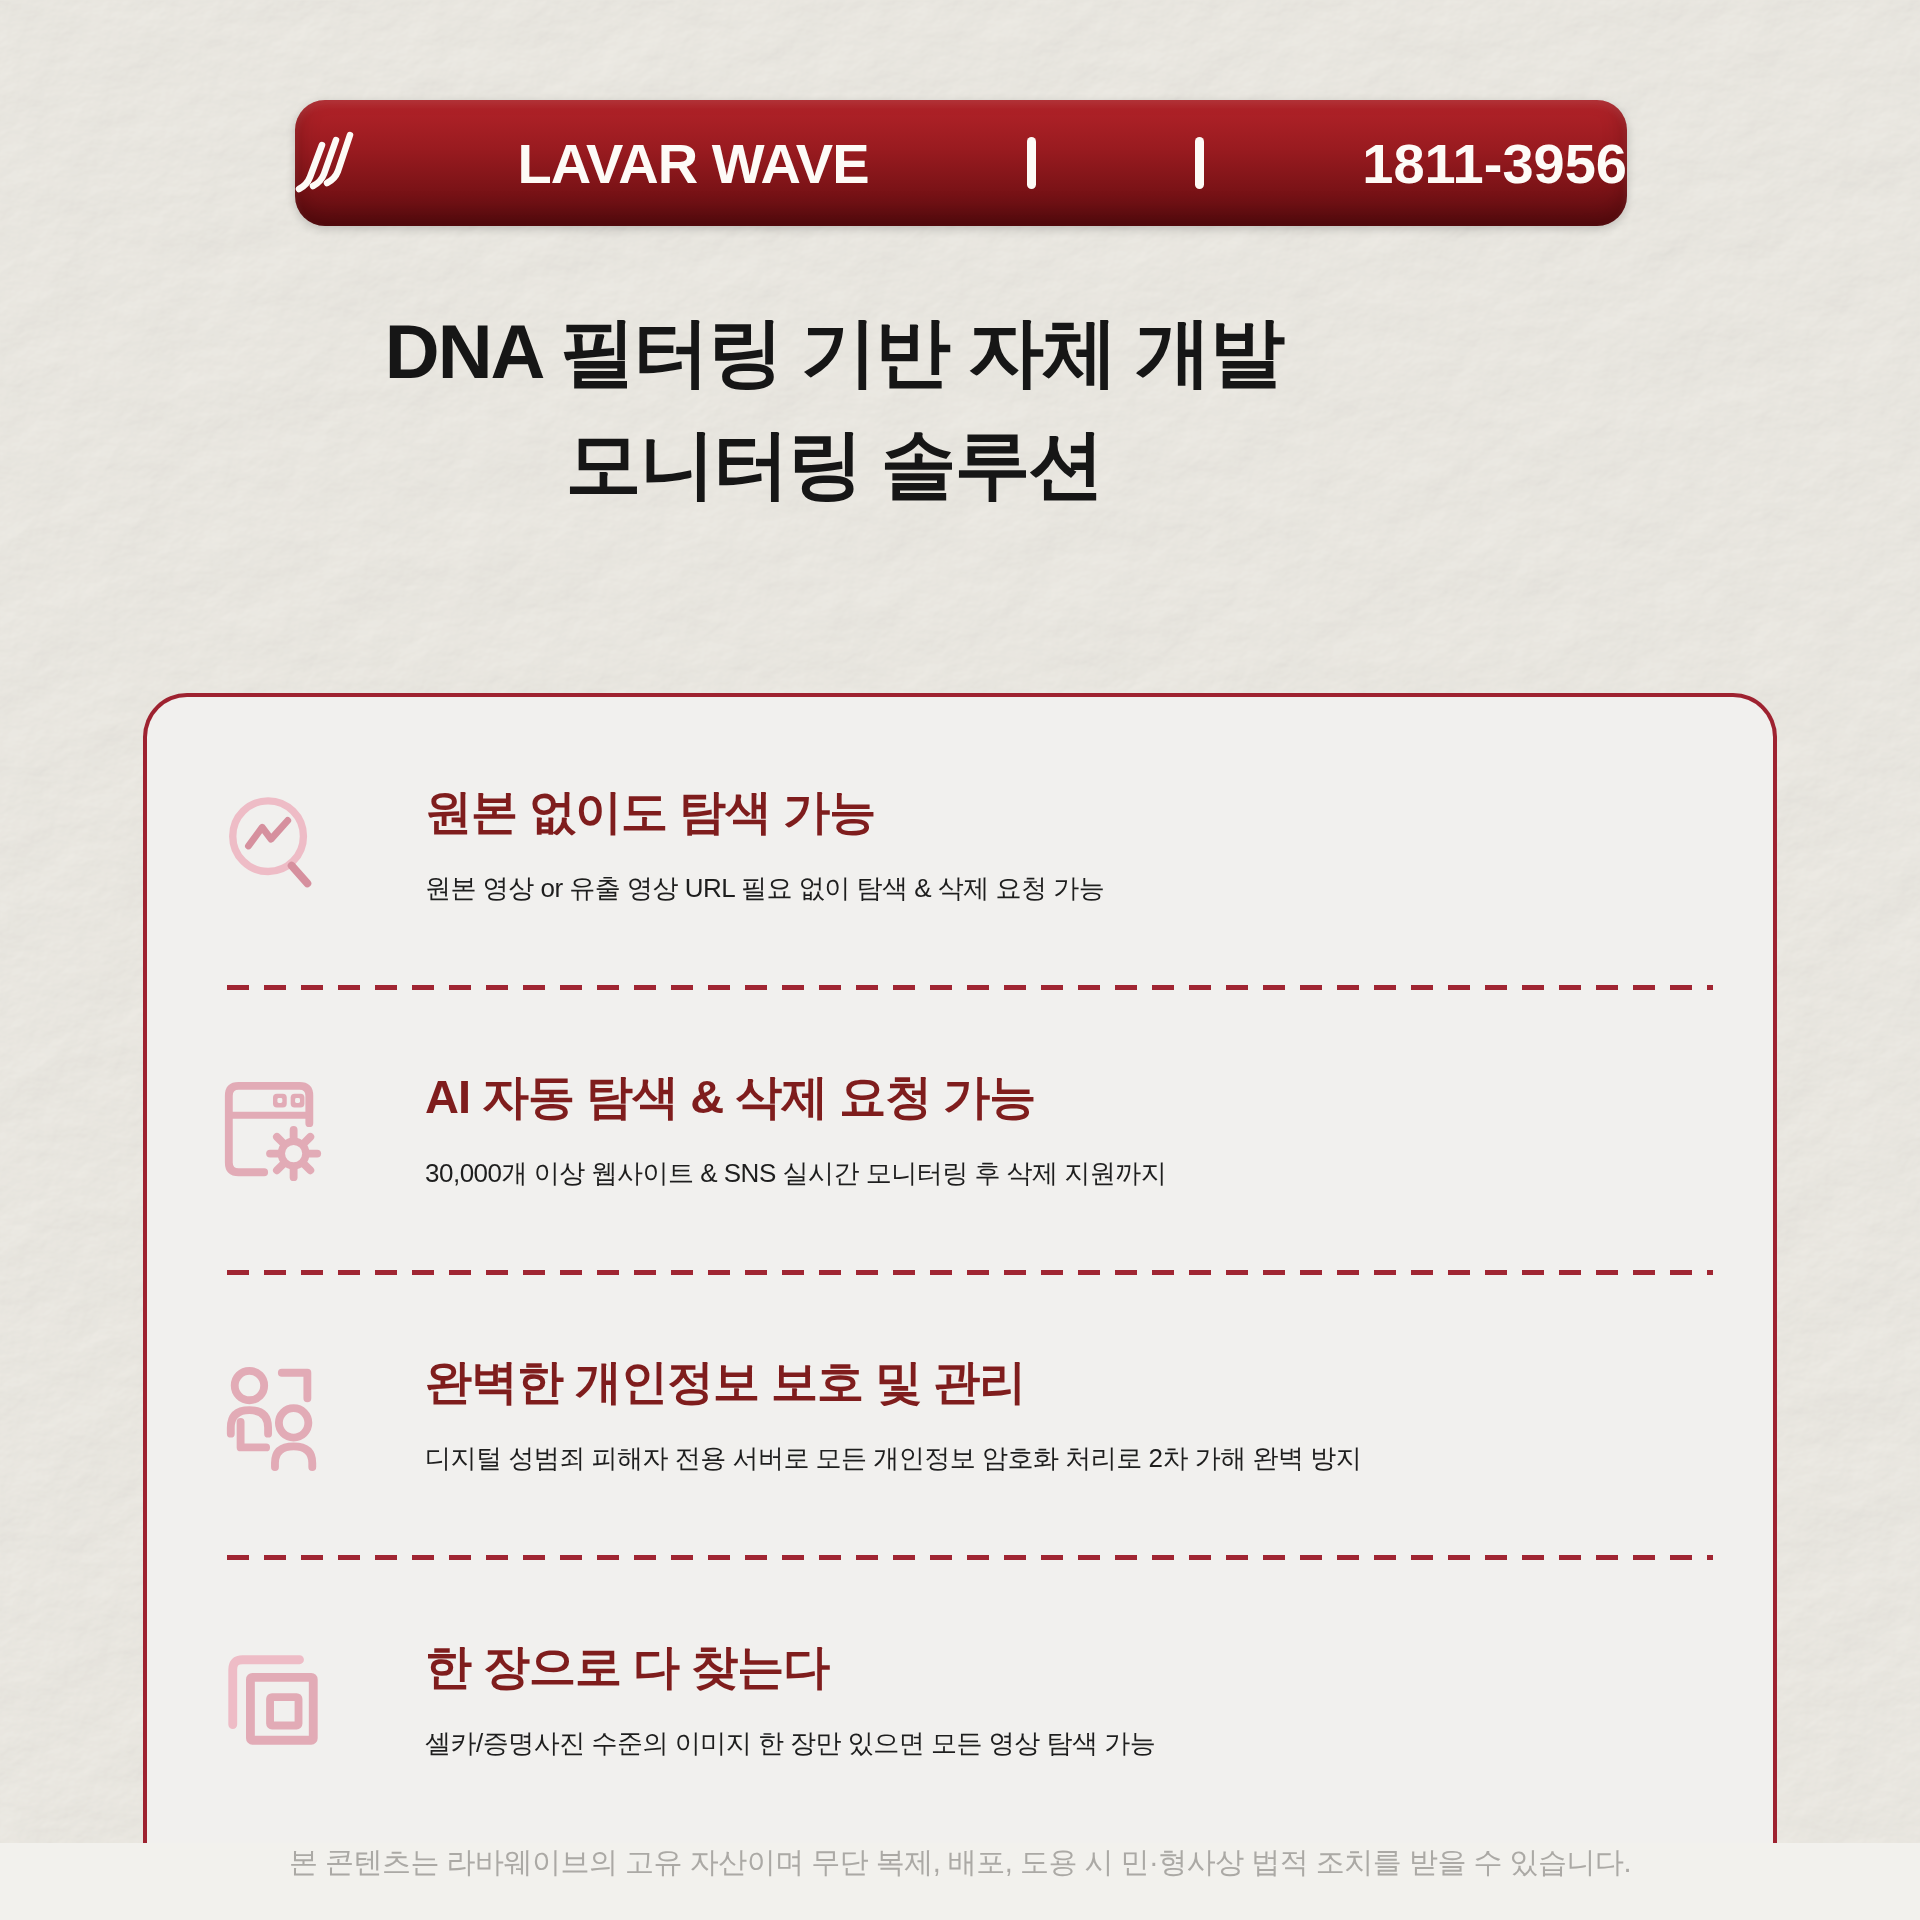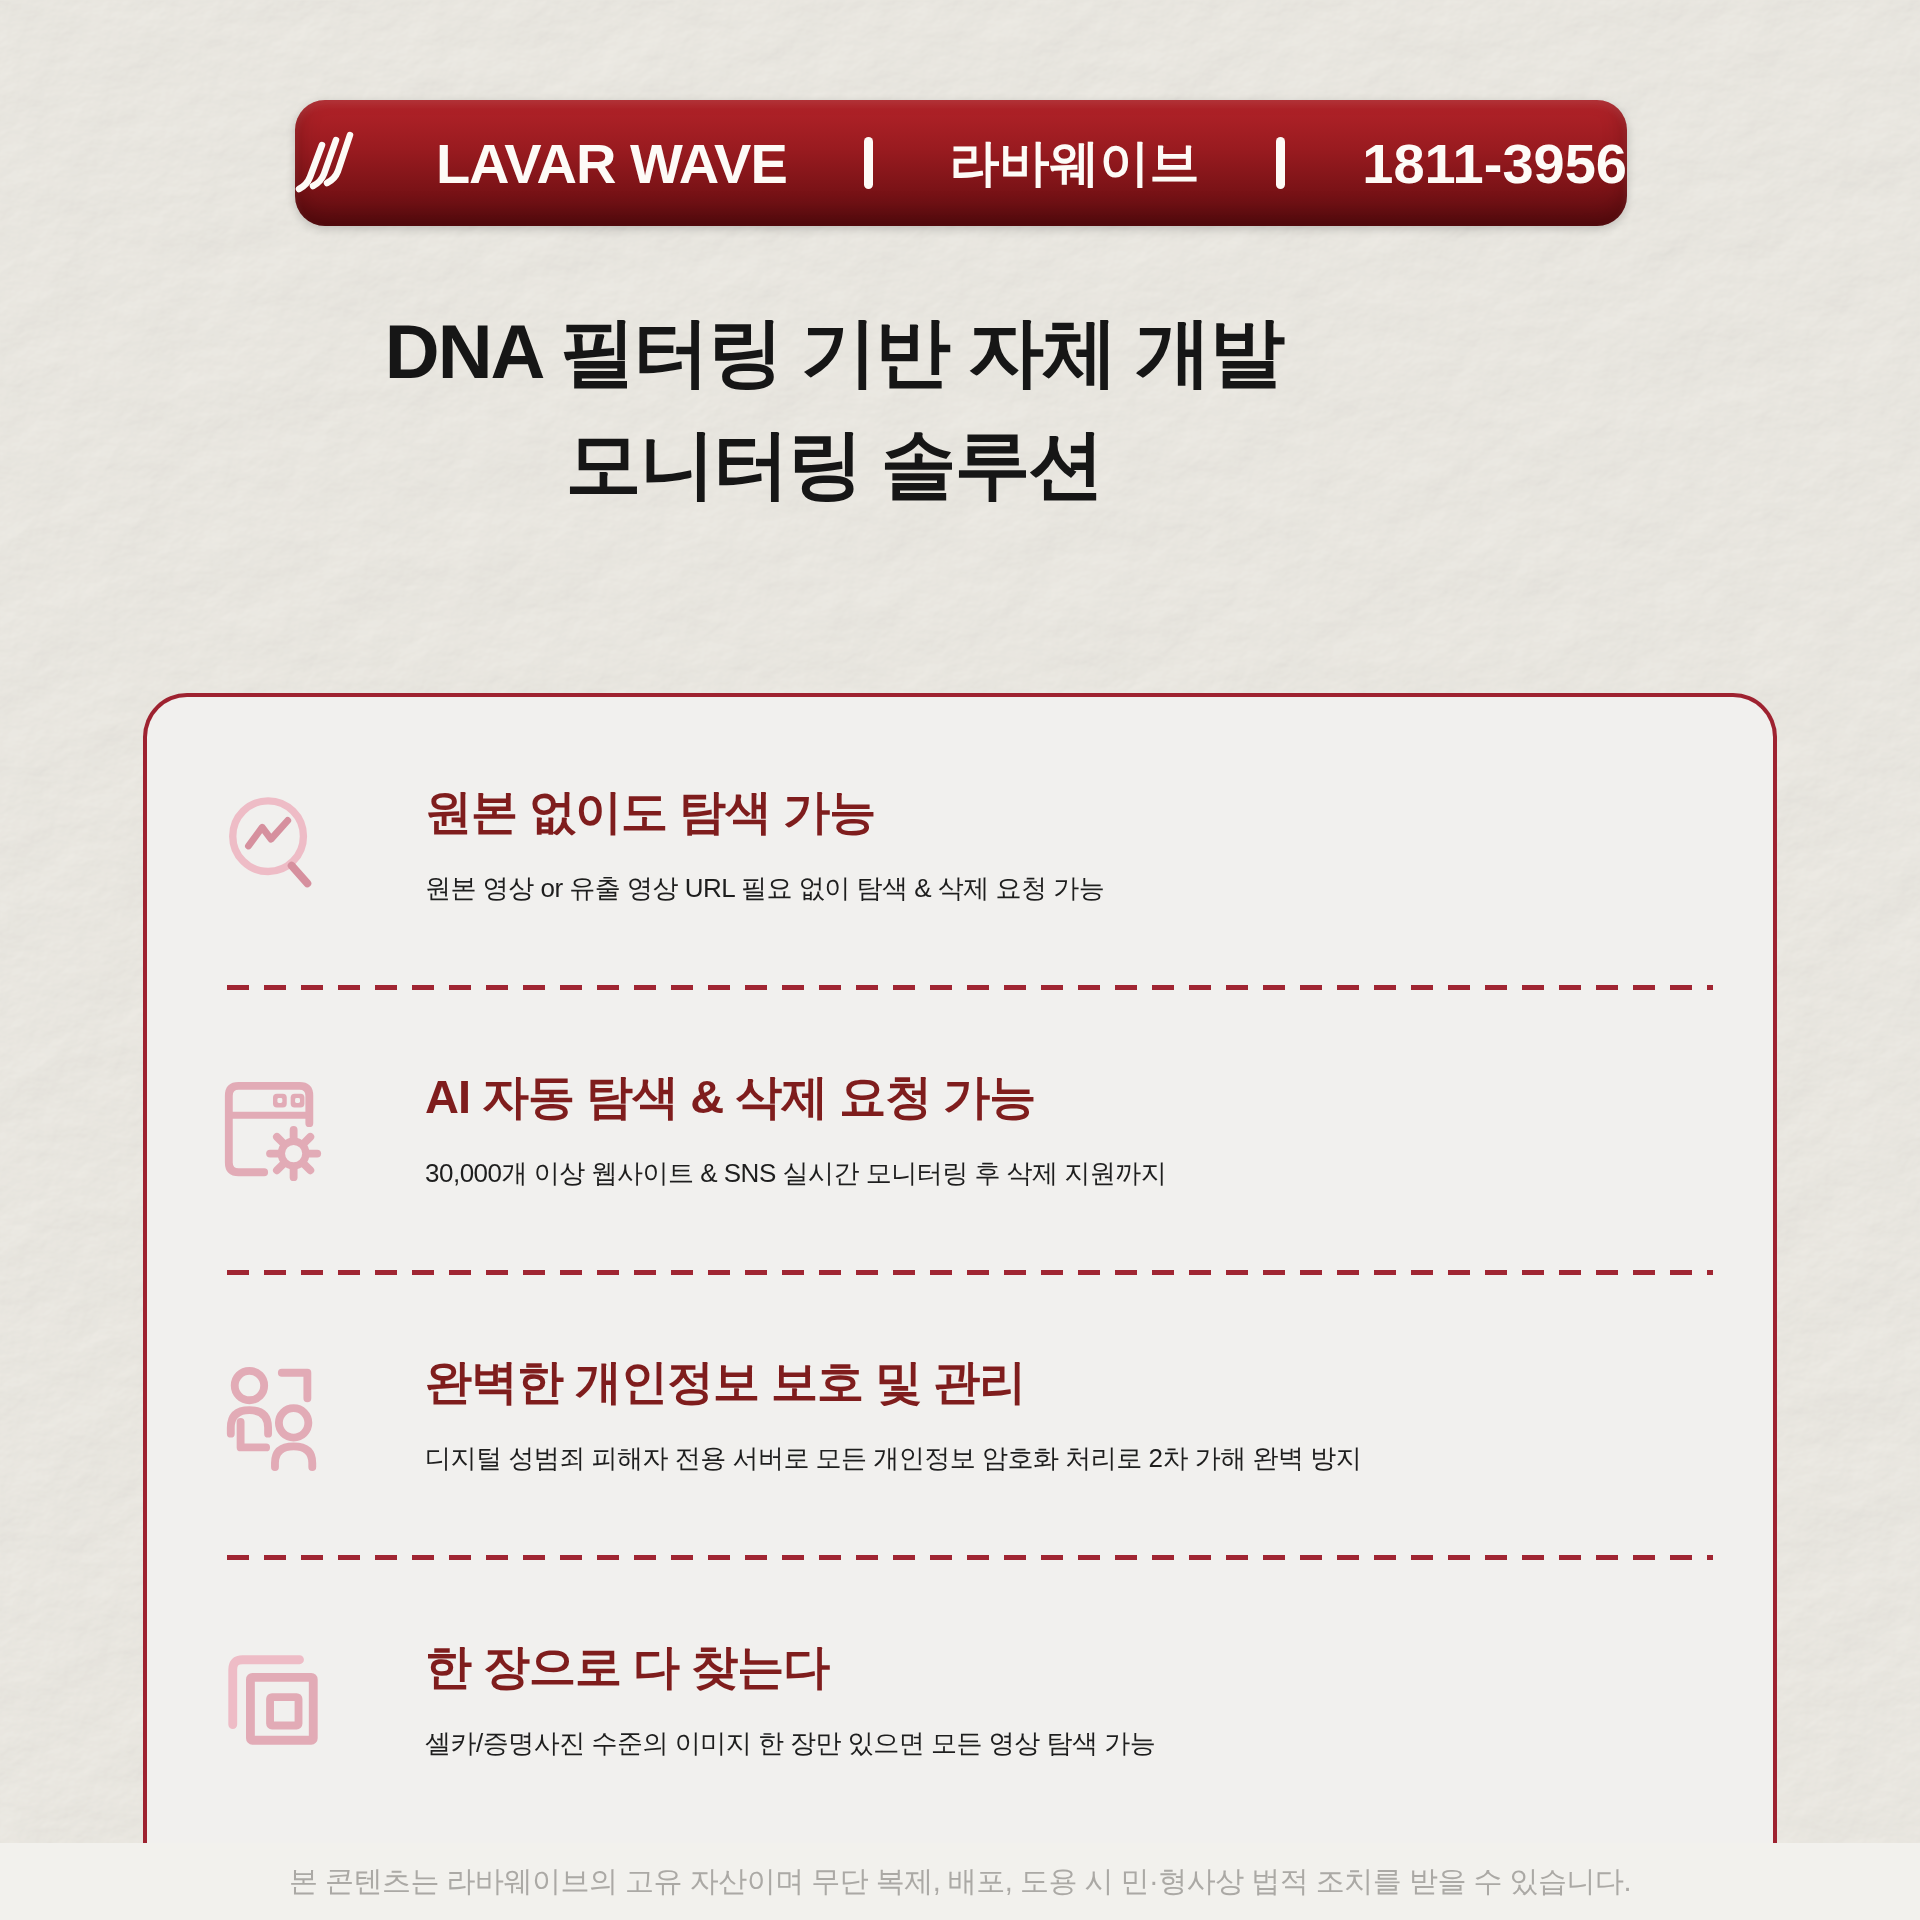--- a/index.html
+++ b/index.html
@@ -50,21 +50,21 @@
   .feature-desc { color:#1e1e1e; font-size:26px; font-weight:500; letter-spacing:-0.5px; margin-top:37px; line-height:1.2; }
   .dashed-divider {
     height:5px; margin:80px 26px 80px 8px;
     background:repeating-linear-gradient(90deg,#a02532 0 22px, transparent 22px 37px);
   }
 
   
   .footer {
     position:absolute; left:0; bottom:0; width:1920px; height:77px;
     background:#f2f1ed;
-    display:flex; align-items:center; justify-content:center;
+    display:flex; justify-content:center;
     color:#aba9a5; font-size:29px; font-weight:500; letter-spacing:-0.5px;
   }
 </style>
 </head>
 <body>
 
 <div class="page">
 
   <svg class="texture" xmlns="http://www.w3.org/2000/svg">
     <filter id="plaster" x="0" y="0" width="100%" height="100%">
@@ -80,21 +80,20 @@
   <div class="banner">
     <svg class="brand-logo" viewBox="0 0 64 64">
       <g fill="none" stroke="#fdfbf7" stroke-width="6.5" stroke-linecap="round">
         <path d="M27 14 L15 46 Q12 54 4 58"></path>
         <path d="M41 9  L29 43 Q26 51 18 55"></path>
         <path d="M55 4  L43 40 Q40 48 32 52"></path>
       </g>
     </svg>
     <div class="brand-name">LAVAR WAVE</div>
     <div class="sep-bar"></div>
-    <div class="brand-kr">라바웨이브</div>
     <div class="sep-bar"></div>
     <div class="brand-phone">1811-3956</div>
   </div>
 
   <div class="title">
     <div>DNA 필터링 기반 자체 개발</div>
     <div>모니터링 솔루션</div>
   </div>
 
   <div class="card">

